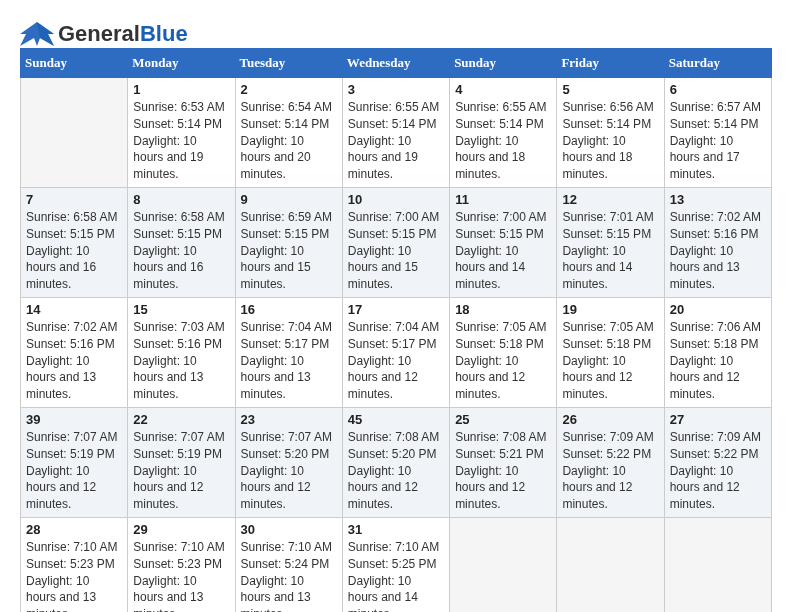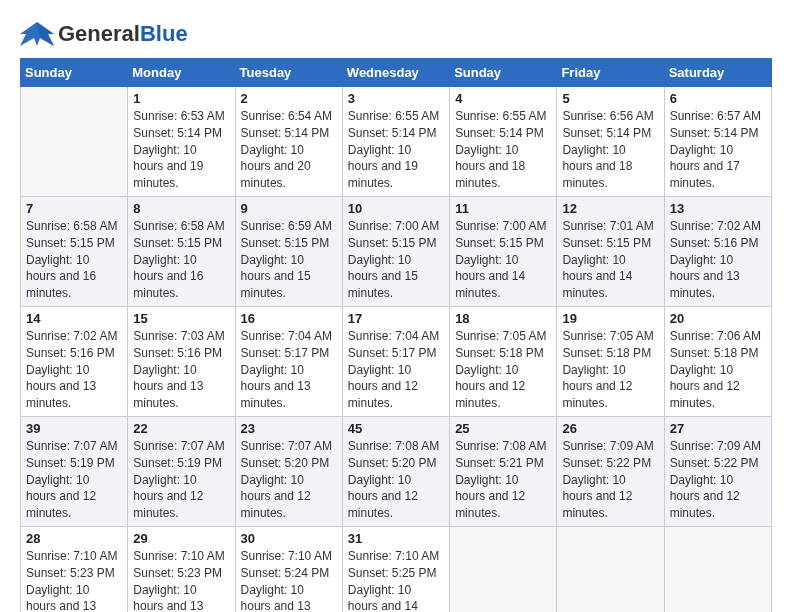--- a/index.html
+++ b/index.html
@@ -7,21 +7,20 @@
       font-family: Arial, sans-serif;
       background: #fff;
       width: 792px;
       min-height: 612px;
       padding: 20px;
     }
     .header {
       display: flex;
       justify-content: space-between;
       align-items: flex-start;
-      margin-bottom: 10px;
     }
     .logo {
       display: flex;
       flex-direction: column;
       align-items: flex-start;
     }
     .logo-text {
       font-size: 22px;
       font-weight: bold;
       color: #333;
@@ -52,20 +51,21 @@
       font-size: 11px;
     }
     .calendar th {
       background-color: #2d6cc0;
       color: #fff;
       padding: 6px 4px;
       text-align: left;
       font-size: 13px;
       font-weight: bold;
       border: 1px solid #2d6cc0;
+      font-family: Liberation Serif, serif;
     }
     .calendar td {
       border: 1px solid #ccc;
       vertical-align: top;
       padding: 4px 5px;
       width: calc(100% / 7);
       height: 85px;
     }
     .calendar td.empty {
       background: #f9f9f9;

